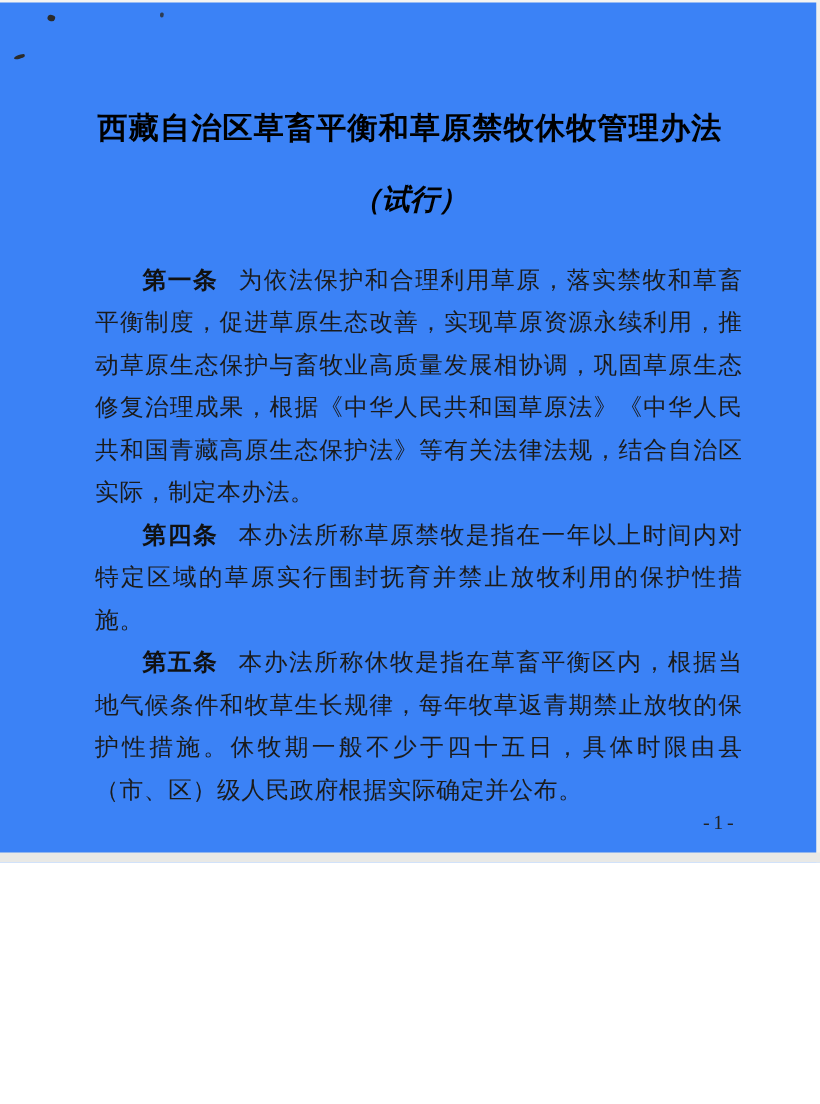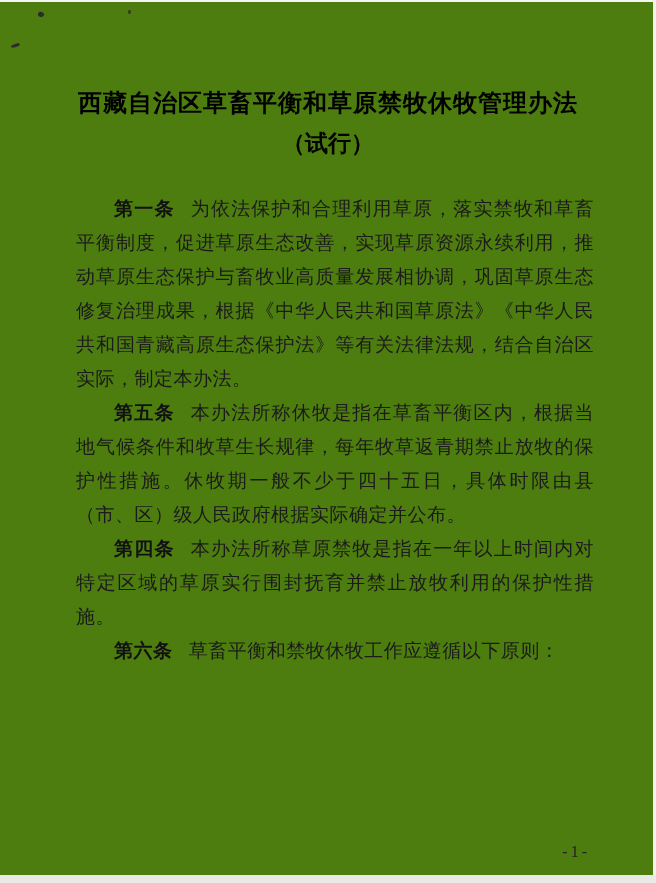--- a/index.html
+++ b/index.html
@@ -3,22 +3,22 @@
 <meta charset="utf-8">
 <style>
   html, body {
     margin: 0;
     padding: 0;
     background: #ffffff;
   }
   .page {
     position: relative;
     width: 656px;
-    height: 883px;
-    background: #4d7c0f;
+    height: 690px;
+    background: #3b82f6;
     overflow: hidden;
     font-family: "Liberation Serif", "DejaVu Serif", serif;
     color: #1a1a1a;
     box-sizing: border-box;
   }
   
   .edge-bottom {
     position: absolute;
     left: 0; bottom: 0;
     width: 656px; height: 8px;
@@ -49,26 +49,27 @@
   .doc-title {
     margin: 86px 38px 0 38px;
     text-align: center;
     font-size: 24px;
     line-height: 34px;
     font-weight: 700;
     letter-spacing: 1px;
     color: #000000;
   }
   .doc-subtitle {
-    margin: 8px 38px 0 38px;
+    margin: 24px 38px 0 38px;
     text-align: center;
     font-size: 23px;
     line-height: 32px;
     font-weight: 700;
     color: #000000;
+    font-style: italic;
   }
   .doc-body {
     margin: 32px 62px 0 76px;
   }
   p.article {
     margin: 0;
     font-size: 19px;
     line-height: 34px;
     letter-spacing: 0.5px;
     text-align: justify;
@@ -109,28 +110,25 @@
 
   <div class="doc-body">
 
     <p class="article">
       <span class="article-label">第一条</span><span>为依法保护和合理利用草原，落实禁牧和草畜平衡制度，促进草原生态改善，实现草原资源永续利用，推动草原生态保护与畜牧业高质量发展相协调，巩固草原生态修复治理成果，根据《中华人民共和国草原法》《中华人民共和国青藏高原生态保护法》等有关法律法规，结合自治区实际，制定本办法。</span>
     </p>
 
 
 
     <p class="article">
-      <span class="article-label">第五条</span><span>本办法所称休牧是指在草畜平衡区内，根据当地气候条件和牧草生长规律，每年牧草返青期禁止放牧的保护性措施。休牧期一般不少于四十五日，具体时限由县（市、区）级人民政府根据实际确定并公布。</span>
-    </p>
-
-    <p class="article">
       <span class="article-label">第四条</span><span>本办法所称草原禁牧是指在一年以上时间内对特定区域的草原实行围封抚育并禁止放牧利用的保护性措施。</span>
     </p>
 
     <p class="article">
-      <span class="article-label">第六条</span><span>草畜平衡和禁牧休牧工作应遵循以下原则：</span>
+      <span class="article-label">第五条</span><span>本办法所称休牧是指在草畜平衡区内，根据当地气候条件和牧草生长规律，每年牧草返青期禁止放牧的保护性措施。休牧期一般不少于四十五日，具体时限由县（市、区）级人民政府根据实际确定并公布。</span>
     </p>
+
 
   </div>
 
   <div class="page-number">-1-</div>
 
 </div>
 
 </body></html>

